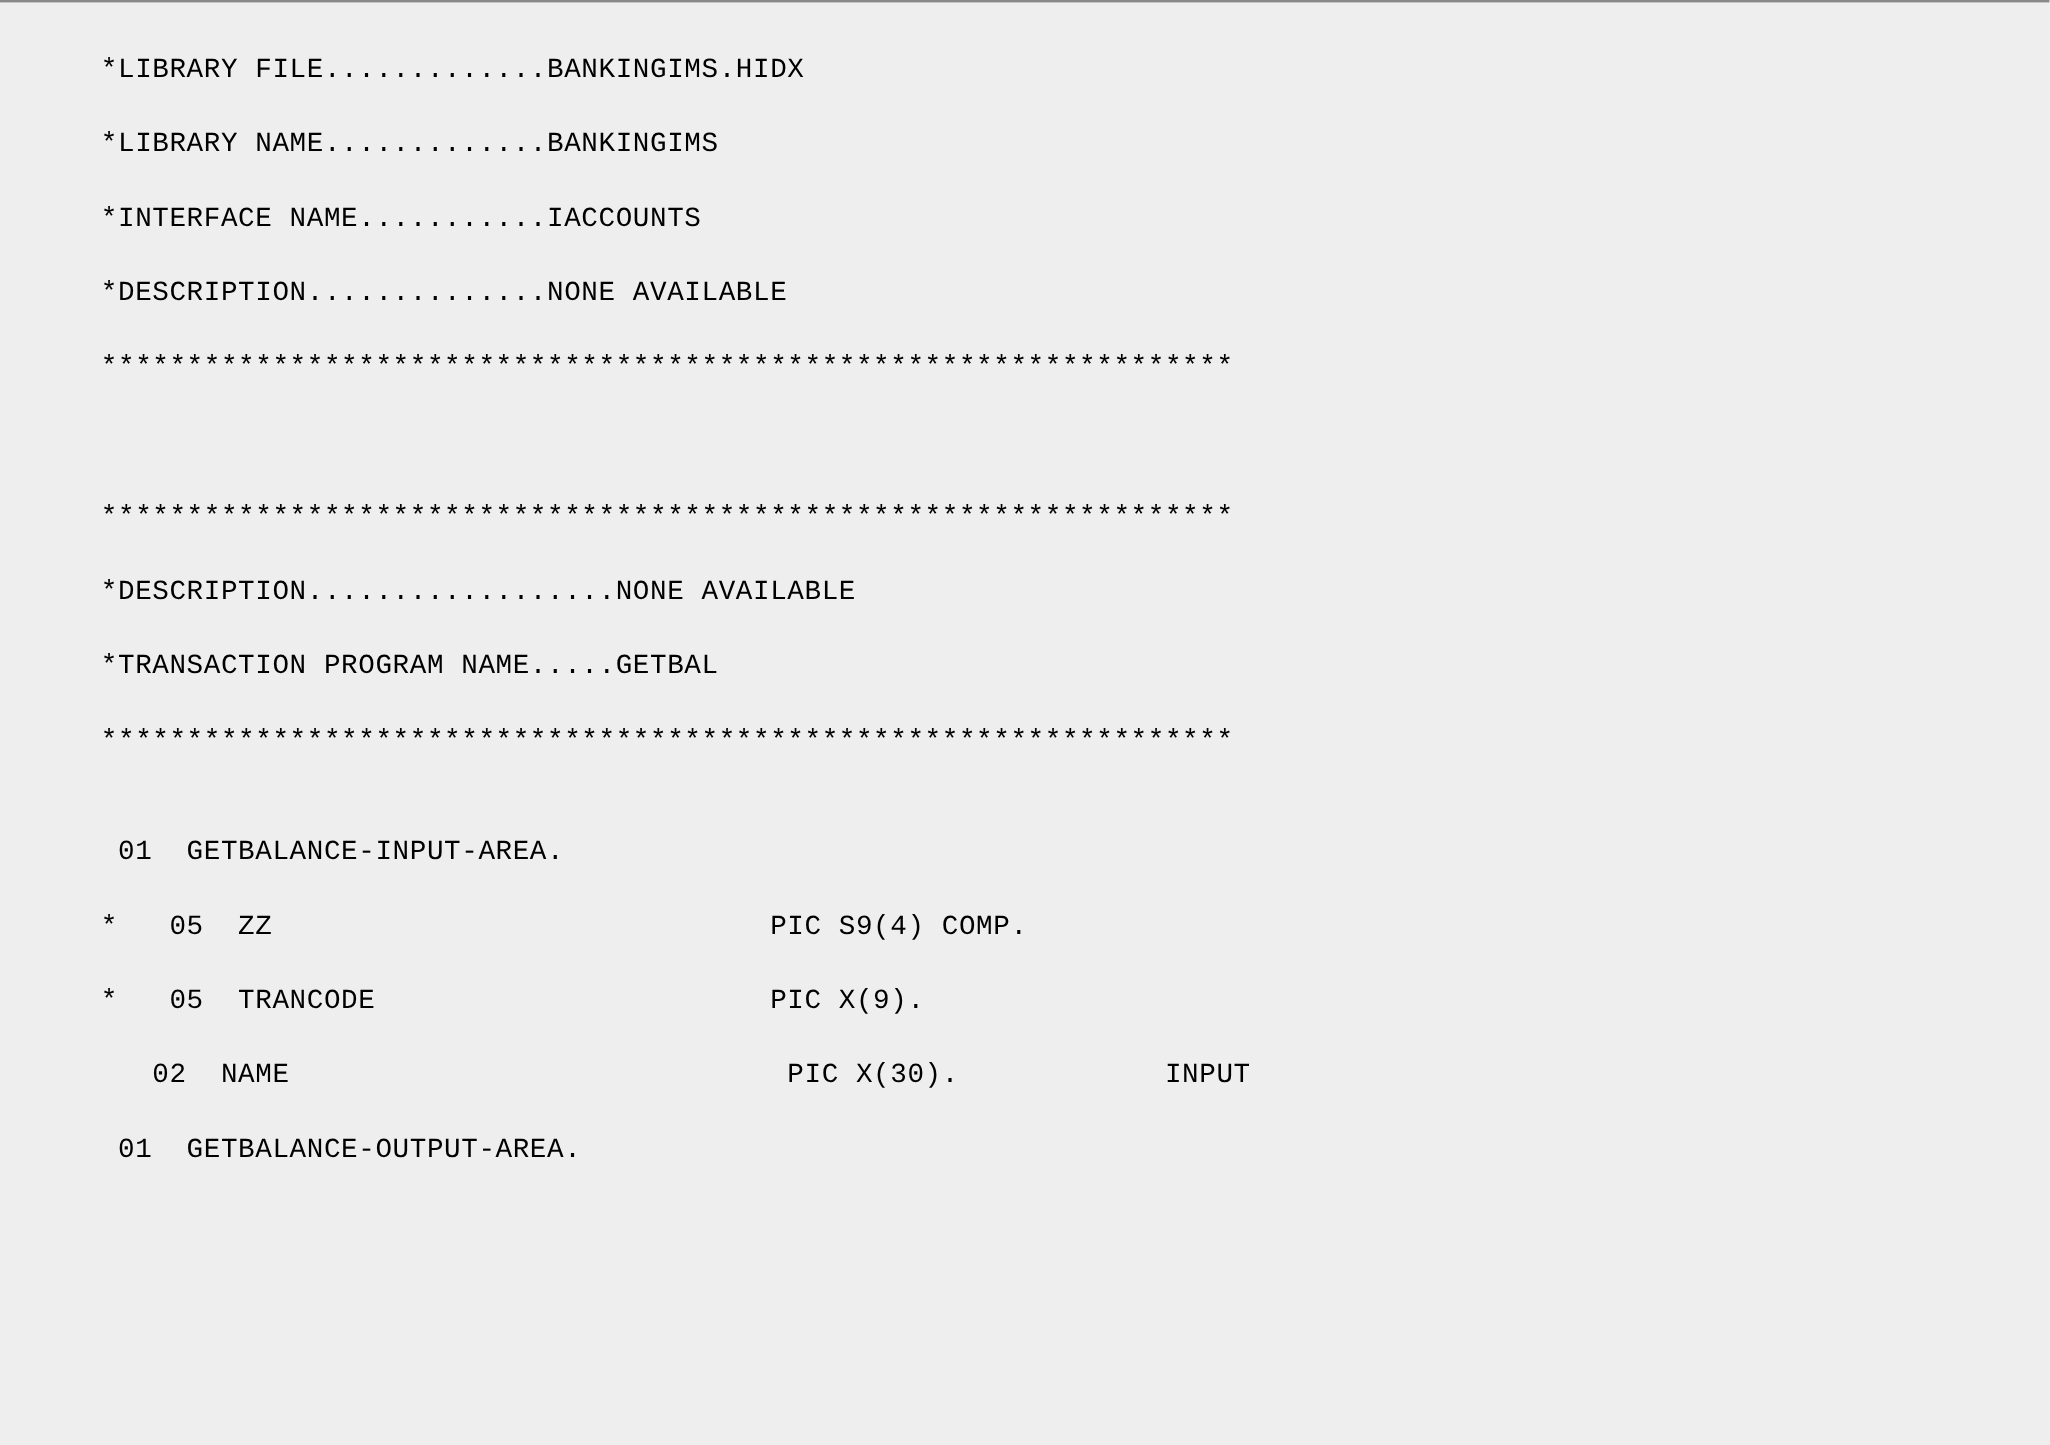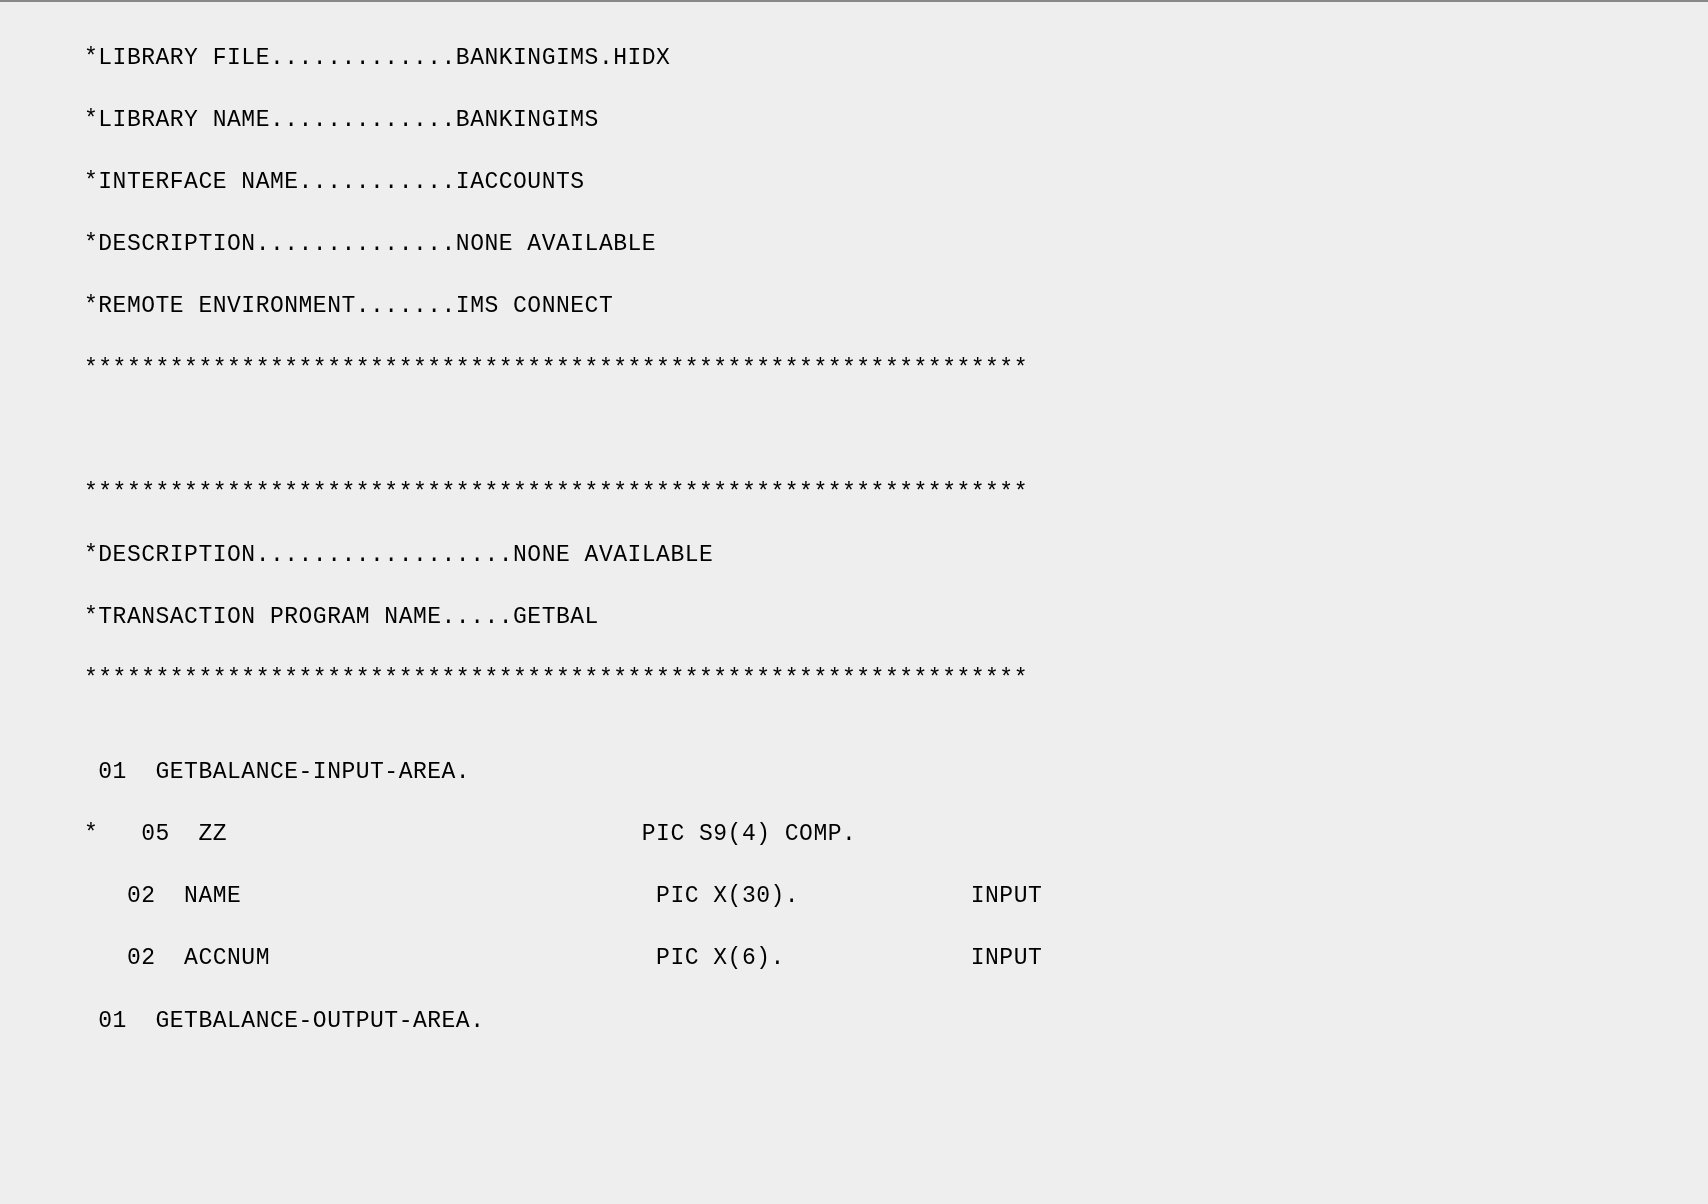--- a/index.html
+++ b/index.html
@@ -22,33 +22,32 @@
     }
   </style>
 </head>
 <body>
 
 <div class="container">
 <span class="line">*LIBRARY FILE.............BANKINGIMS.HIDX</span>
 <span class="line">*LIBRARY NAME.............BANKINGIMS</span>
 <span class="line">*INTERFACE NAME...........IACCOUNTS</span>
 <span class="line">*DESCRIPTION..............NONE AVAILABLE</span>
-<span class="line">*REMOTE ENVIRONMENT.......IMS CONNECT</span>
 <span class="line">******************************************************************</span>
 <span class="line"></span>
 <span class="line"></span>
 <span class="line">******************************************************************</span>
 <span class="line">*DESCRIPTION..................NONE AVAILABLE</span>
 <span class="line">*TRANSACTION PROGRAM NAME.....GETBAL</span>
 <span class="line">******************************************************************</span>
 <span class="line"></span>
 <span class="line"> 01  GETBALANCE-INPUT-AREA.</span>
 <span class="line">*   05  ZZ                             PIC S9(4) COMP.</span>
+<span class="line">*   05  TRANCODE                       PIC X(9).</span>
 <span class="line">   02  NAME                             PIC X(30).            INPUT</span>
-<span class="line">   02  ACCNUM                           PIC X(6).             INPUT</span>
 <span class="line"> 01  GETBALANCE-OUTPUT-AREA.</span>
 
 
 
 <span class="line"></span>
 
 
 
 </div>
 

